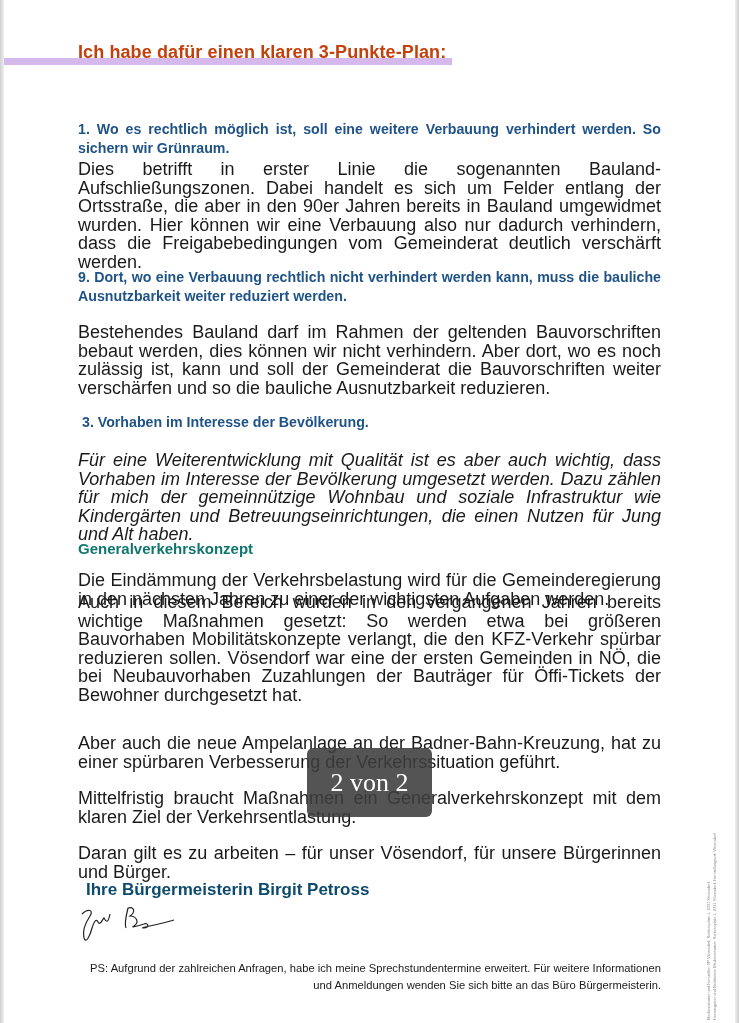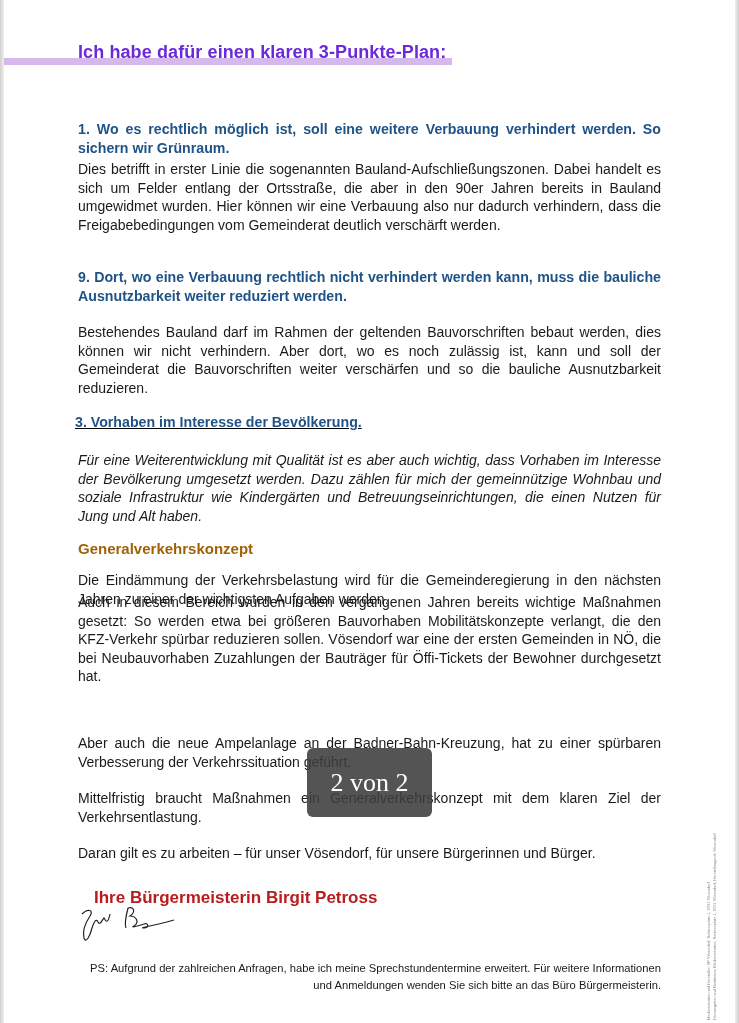--- a/index.html
+++ b/index.html
@@ -15,37 +15,37 @@
   .edge-right {
     position: absolute; right: 0; top: 0; width: 4px; height: 1023px;
     background: linear-gradient(to left, #cfcfcf, #efefef);
   }
   .highlight-bar {
     position: absolute; left: 4px; top: 58px; width: 448px; height: 7px;
     background: #d5b8ec;
   }
   .main-title {
     position: absolute; left: 78px; top: 42px; margin: 0;
-    font-size: 18px; font-weight: bold; color: #6d28d9;
+    font-size: 18px; font-weight: bold; color: #c2410c;
     letter-spacing: 0.1px; white-space: nowrap;
   }
   .block { position: absolute; left: 78px; width: 583px; }
   .heading {
     margin: 0; font-size: 14.2px; font-weight: bold; color: #1f5387;
     line-height: 19px; text-align: justify;
   }
   .para {
-    margin: 0; font-size: 14px; color: #1a1a1a; line-height: 18.5px;
+    margin: 0; font-size: 18px; color: #1a1a1a; line-height: 18.5px;
     text-align: justify; text-align-last: left;
   }
   .section-title {
-    margin: 0; font-size: 15px; font-weight: bold; color: #a16207;
+    margin: 0; font-size: 15px; font-weight: bold; color: #0f766e;
   }
   .sign-name {
-    margin: 16px; font-size: 17px; font-weight: bold; color: #b91c1c;
+    margin: 8px; font-size: 17px; font-weight: bold; color: #0c4a6e;
   }
   .signature { position: absolute; left: 78px; top: 900px; width: 100px; height: 50px; }
   .ps {
     position: absolute; left: 78px; top: 960px; width: 583px; margin: 0;
     text-align: right; font-size: 11.2px; line-height: 17px; color: #1a1a1a;
   }
   .imprint {
     position: absolute; left: 706px; top: 1020px;
     transform-origin: 0 0; transform: rotate(-90deg);
     width: 280px; font-size: 4px; line-height: 6px; color: #888;
@@ -74,21 +74,21 @@
   <p class="para">Dies betrifft in erster Linie die sogenannten Bauland-Aufschließungszonen. Dabei handelt es sich um Felder entlang der Ortsstraße, die aber in den 90er Jahren bereits in Bauland umgewidmet wurden. Hier können wir eine Verbauung also nur dadurch verhindern, dass die Freigabebedingungen vom Gemeinderat deutlich verschärft werden.</p>
 </div>
 
 <div class="block" style="top:268px;">
   <p class="heading">9. Dort, wo eine Verbauung rechtlich nicht verhindert werden kann, muss die bauliche Ausnutzbarkeit weiter reduziert werden.</p>
 </div>
 <div class="block" style="top:323px;">
   <p class="para">Bestehendes Bauland darf im Rahmen der geltenden Bauvorschriften bebaut werden, dies können wir nicht verhindern. Aber dort, wo es noch zulässig ist, kann und soll der Gemeinderat die Bauvorschriften weiter verschärfen und so die bauliche Ausnutzbarkeit reduzieren.</p>
 </div>
 
-<div class="block" style="top:413px; left:75px;text-decoration:underline;">
+<div class="block" style="top:413px; left:82px;">
   <p class="heading">3. Vorhaben im Interesse der Bevölkerung.</p>
 </div>
 <div class="block" style="top:451px;font-style:italic;">
   <p class="para">Für eine Weiterentwicklung mit Qualität ist es aber auch wichtig, dass Vorhaben im Interesse der Bevölkerung umgesetzt werden. Dazu zählen für mich der gemeinnützige Wohnbau und soziale Infrastruktur wie Kindergärten und Betreuungseinrichtungen, die einen Nutzen für Jung und Alt haben.</p>
 </div>
 
 <div class="block" style="top:540px;">
   <p class="section-title">Generalverkehrskonzept</p>
 </div>
 <div class="block" style="top:571px;">

